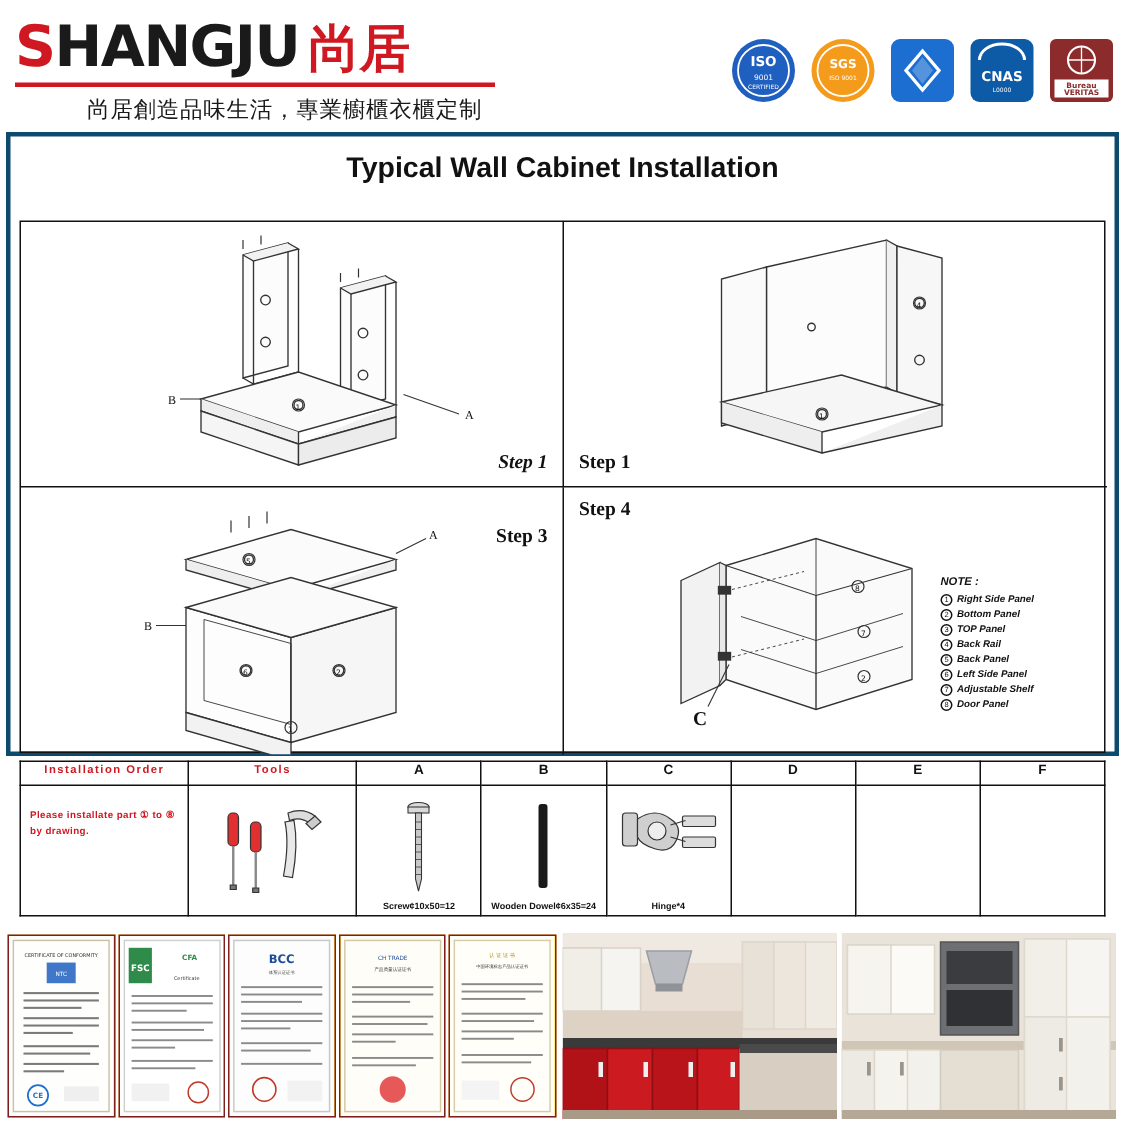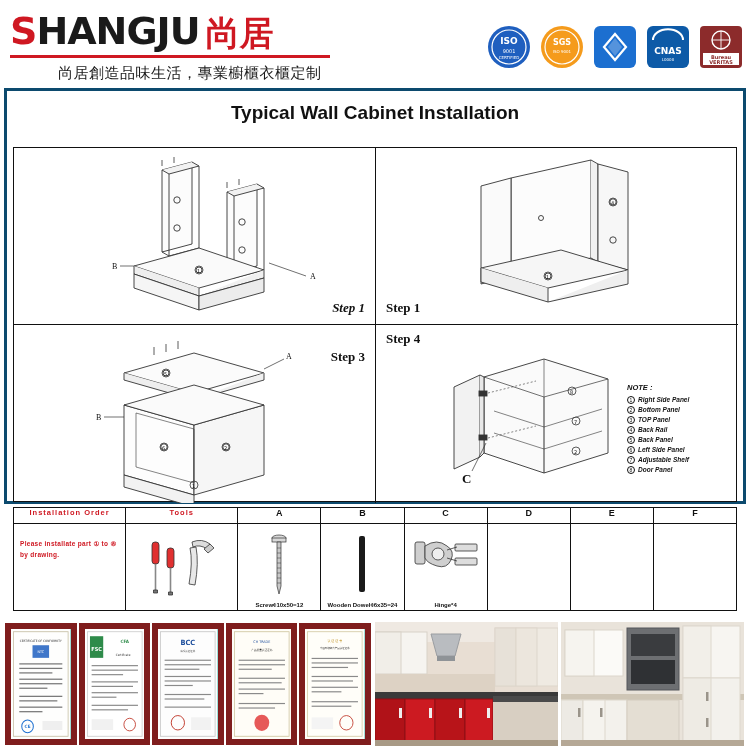--- a/index.html
+++ b/index.html
@@ -88,21 +88,21 @@
   }
   .part-caption {
     position:absolute; bottom:2px; left:0; right:0; text-align:center;
     font-size:6px; font-weight:bold; color:#111;
   }
   .part-art { position:absolute; left:0; right:0; top:4px; display:flex; justify-content:center; }
 
   
   .bottom { position:absolute; left:4px; top:622px; width:742px; height:124px; display:flex; gap:3px; }
   .certs-img { width:368px; height:124px; background:#ffffff; display:flex; gap:2px; padding:1px; }
-  .cert-doc { flex:1; background:#14b8a6; border:6px solid #7f1d1d; position:relative; overflow:hidden; }
+  .cert-doc { flex:1; background:#fde047; border:1px solid #7f1d1d; position:relative; overflow:hidden; }
   .photo { width:183px; height:124px; position:relative; overflow:hidden; }
 </style>
 </head>
 <body>
 
 <div class="page">
 
   <div class="header">
     <div class="logo-block">
       <div class="logo-main">

